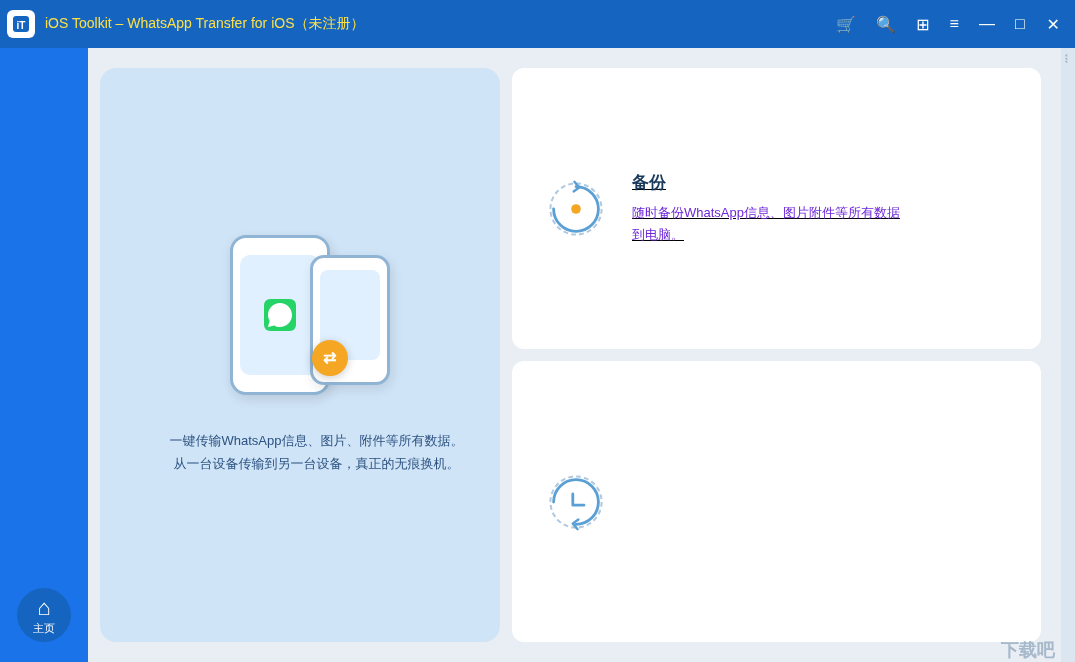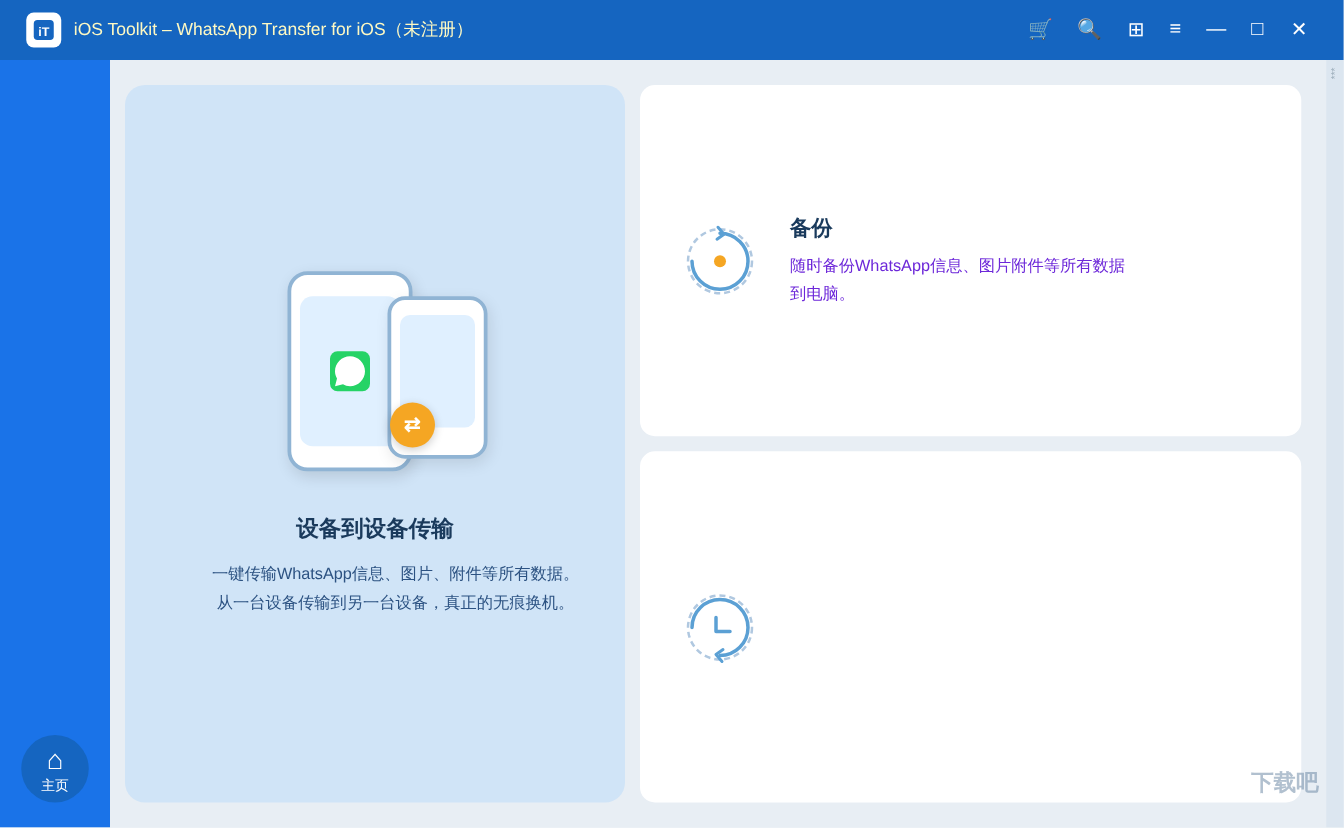--- a/index.html
+++ b/index.html
@@ -11,38 +11,38 @@
       overflow: hidden;
       position: relative;
     }
 
     
     .titlebar {
       height: 48px;
       background: #1565c0;
       display: flex;
       align-items: center;
-      padding: 0 21px;
+      padding: 0 7px;
       gap: 10px;
       position: relative;
     }
     .titlebar-logo {
       width: 28px;
       height: 28px;
       background: white;
       border-radius: 6px;
       display: flex;
       align-items: center;
       justify-content: center;
       font-size: 14px;
       color: #1565c0;
       font-weight: bold;
     }
     .titlebar-title {
-      color: #fef9c3;
+      color: #fde047;
       font-size: 14px;
       flex: 1;
     }
     .titlebar-actions {
       display: flex;
       gap: 8px;
       align-items: center;
     }
     .titlebar-btn {
       color: white;
@@ -204,20 +204,21 @@
     .right-panel {
       background: white;
       border-radius: 12px;
       flex: 1;
       display: flex;
       align-items: center;
       padding: 8px 28px;
       gap: 20px;
       cursor: pointer;
       transition: box-shadow 0.2s;
+      text-decoration: underline;
     }
 
     .panel-icon-wrap {
       width: 72px;
       height: 72px;
       flex-shrink: 0;
       display: flex;
       align-items: center;
       justify-content: center;
       position: relative;
@@ -244,21 +245,21 @@
     }
     .panel-desc {
       font-size: 13px;
       color: #6d28d9;
       line-height: 1.7;
     }
 
     
     .watermark {
       position: absolute;
-      bottom: 24px;
+      bottom: 0;
       right: 20px;
       color: rgba(100,130,160,0.5);
       font-size: 18px;
       font-weight: bold;
     }
   </style>
 </head>
 <body>
 
 <div class="titlebar">
@@ -302,21 +303,20 @@
               <path d="M20 8C13.4 8 8 13.4 8 20c0 2.1.6 4.1 1.6 5.8L8 32l6.4-1.6C16 31.4 17.9 32 20 32c6.6 0 12-5.4 12-12S26.6 8 20 8z" fill="white"></path>
             </svg>
           </div>
         </div>
         <div class="phone-secondary">
           <div style="width:60px;height:90px;background:#e0f0ff;border-radius:8px;margin:12px auto;"></div>
         </div>
         <div class="transfer-arrow">⇄</div>
       </div>
 
-      <div class="left-panel-title">设备到设备传输</div>
       <div class="left-panel-desc">
         一键传输WhatsApp信息、图片、附件等所有数据。<br>从一台设备传输到另一台设备，真正的无痕换机。
       </div>
     </div>
 
     <div class="right-panels">
 
       <div class="right-panel">
         <div class="panel-icon-wrap">
           <svg class="backup-icon-svg" viewBox="0 0 80 80" fill="none">

